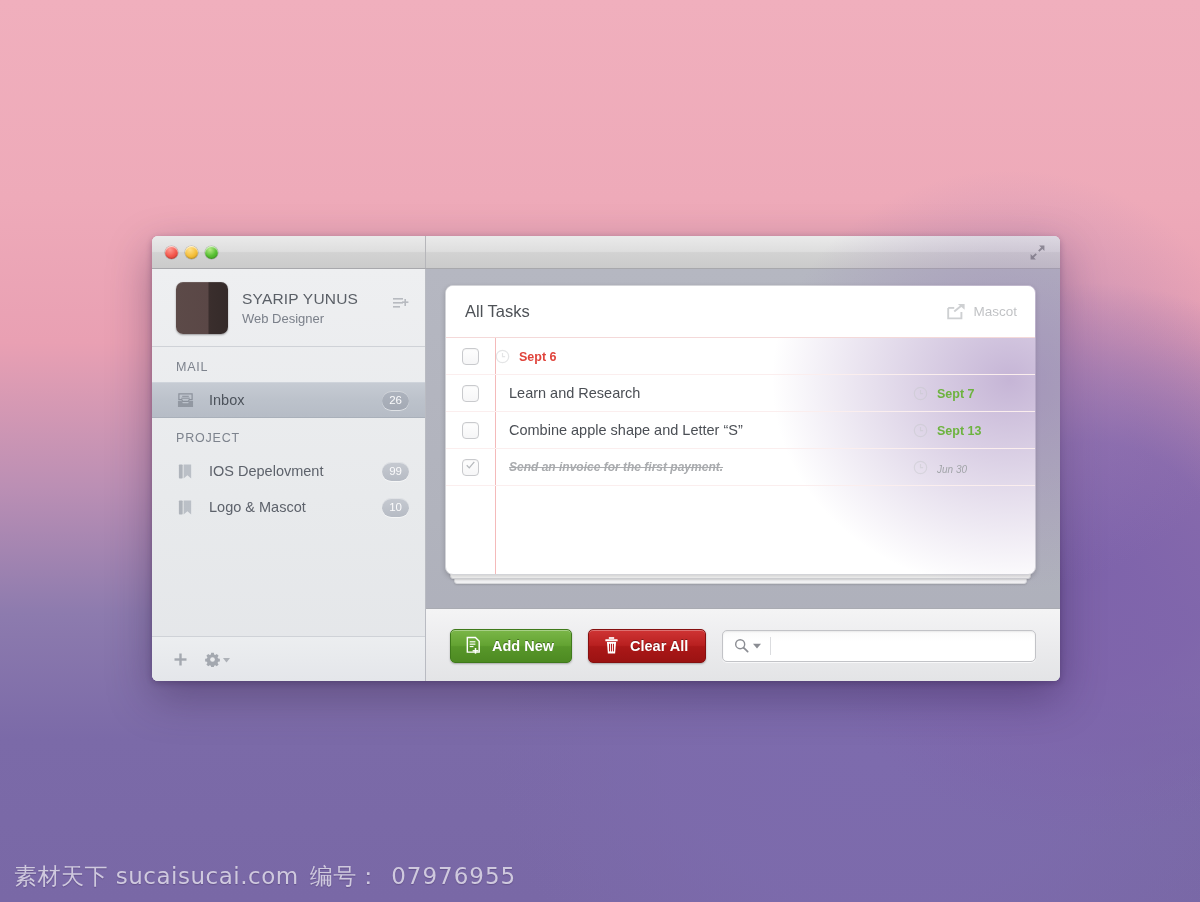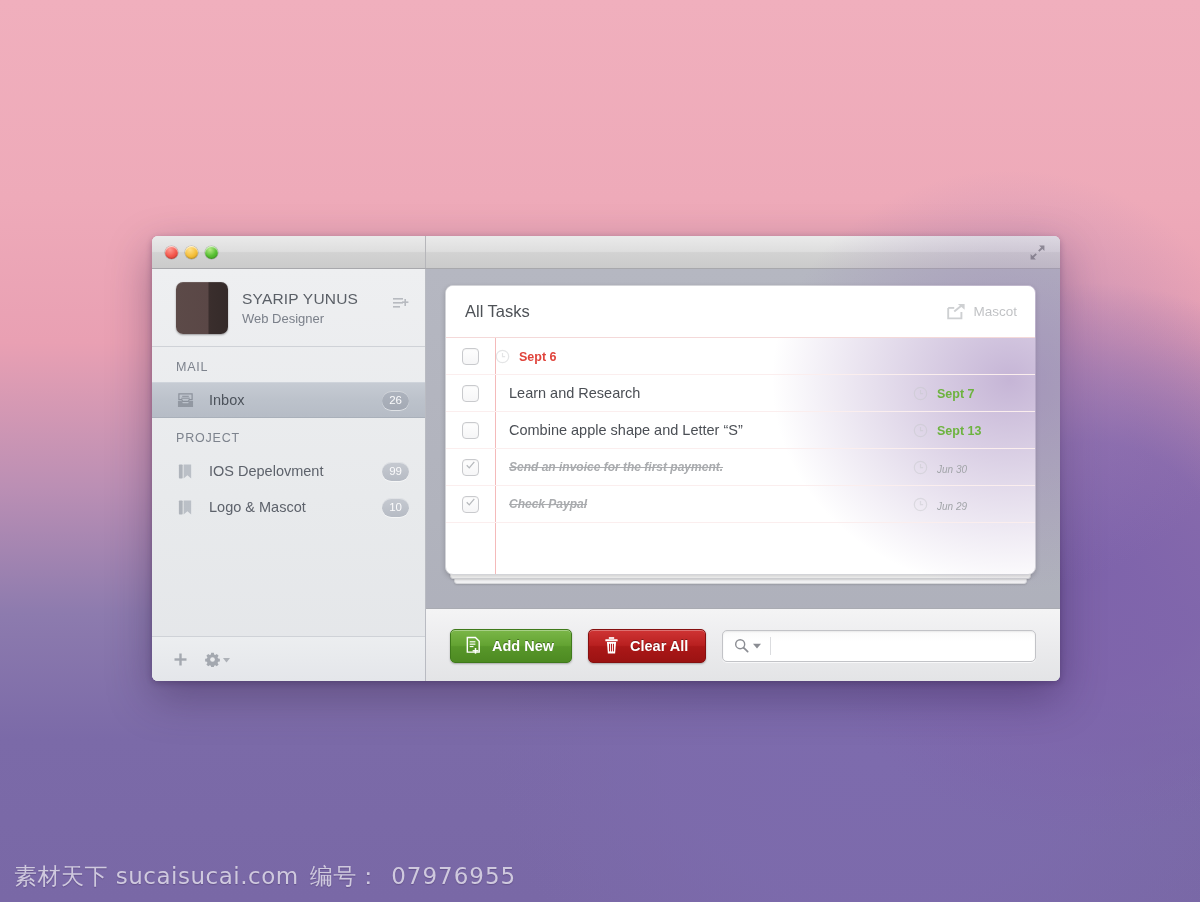--- a/index.html
+++ b/index.html
@@ -540,37 +540,20 @@
                 <span class="task-label">Send an invoice for the first payment.</span>
                 <span class="task-date">
                   <svg class="clock-icon" viewBox="0 0 16 16">
                     <circle cx="8" cy="8" r="6.6" fill="none" stroke="#c4c6c9" stroke-width="1.3"></circle>
                     <path d="M8 4.2 L8 8.2 L10.8 8.2" fill="none" stroke="#c4c6c9" stroke-width="1.3"></path>
                   </svg>
                   <span class="date-text date-gray">Jun 30</span>
                 </span>
               </div>
 
-              <div class="task-row done">
-                <span class="task-check">
-                  <span class="checkbox">
-                    <svg class="tick" viewBox="0 0 10 10">
-                      <path d="M0.8 4.8 L3.6 7.6 L9.2 0.9" fill="none" stroke="#7d8288" stroke-width="1.4"></path>
-                    </svg>
-                  </span>
-                </span>
-                <span class="task-label">Check Paypal</span>
-                <span class="task-date">
-                  <svg class="clock-icon" viewBox="0 0 16 16">
-                    <circle cx="8" cy="8" r="6.6" fill="none" stroke="#c4c6c9" stroke-width="1.3"></circle>
-                    <path d="M8 4.2 L8 8.2 L10.8 8.2" fill="none" stroke="#c4c6c9" stroke-width="1.3"></path>
-                  </svg>
-                  <span class="date-text date-gray">Jun 29</span>
-                </span>
-              </div>
 
             </div>
           </div>
         </div>
 
         <div class="toolbar">
           <div class="btn btn-green">
             <svg class="btn-icon" viewBox="0 0 20 20">
               <path d="M3.5 1.5 L12 1.5 L16 5.5 L16 17 L3.5 17 Z" fill="none" stroke="#ffffff" stroke-width="1.5"></path>
               <rect x="6" y="5.5" width="6" height="1.2" fill="#ffffff"></rect>

